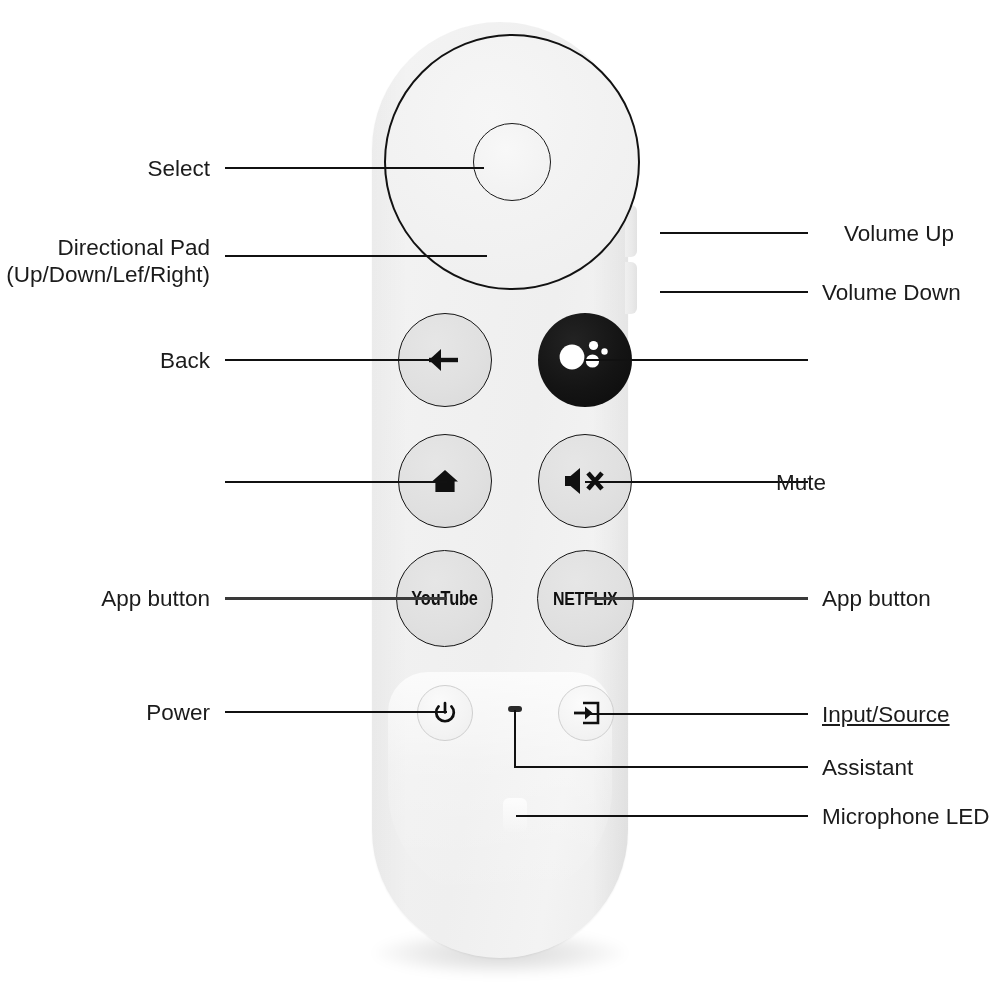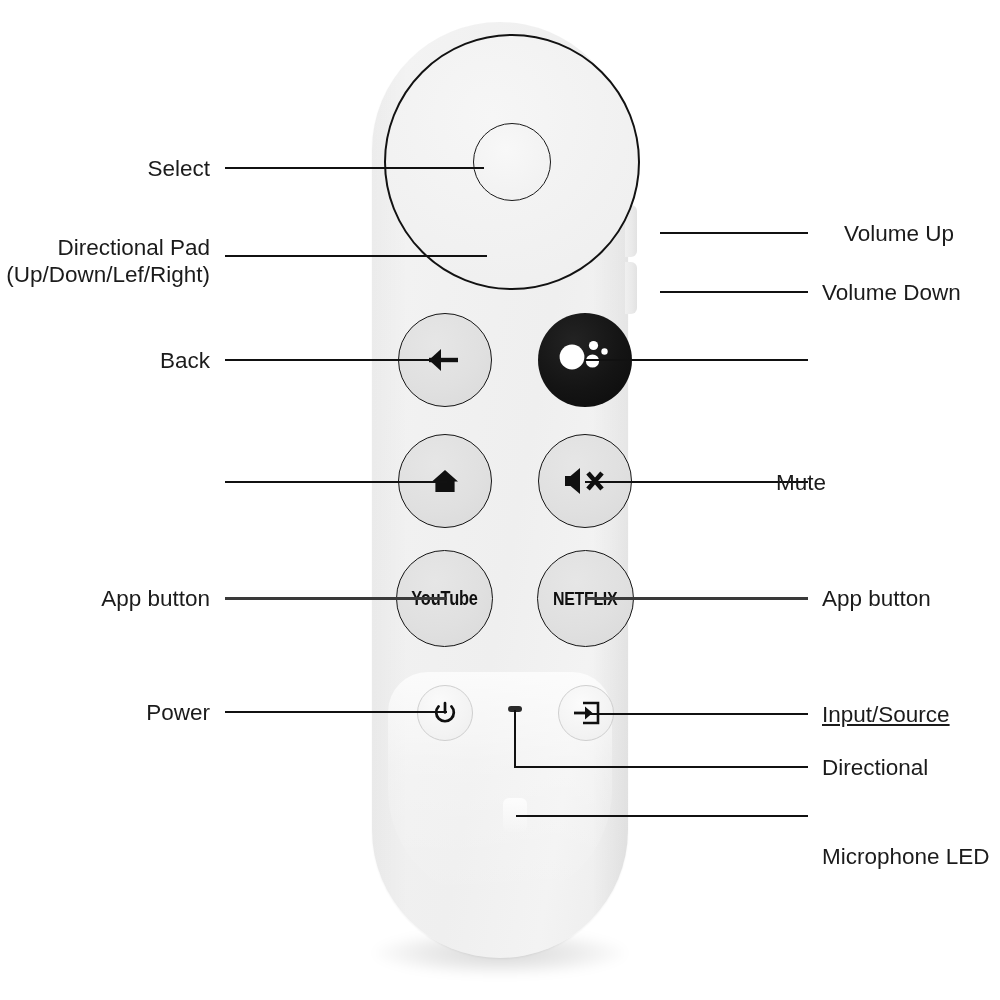--- a/index.html
+++ b/index.html
@@ -300,17 +300,17 @@
 
   <div class="lbl left-al" style="left:822px; top:279px;">Volume Down</div>
 
 
   <div class="lbl left-al" style="left:776px; top:469px;">Mute</div>
 
   <div class="lbl left-al" style="left:822px; top:585px;">App button</div>
 
   <div class="lbl left-al" style="left:822px; top:701px;text-decoration:underline;">Input/Source</div>
 
-  <div class="lbl left-al" style="left:822px; top:754px;">Directional</div>
-
-  <div class="lbl left-al" style="left:822px; top:843px;">Microphone LED</div>
+  <div class="lbl left-al" style="left:822px; top:754px;">Assistant</div>
+
+  <div class="lbl left-al" style="left:822px; top:803px;">Microphone LED</div>
 
 </div>
 
 </body></html>

